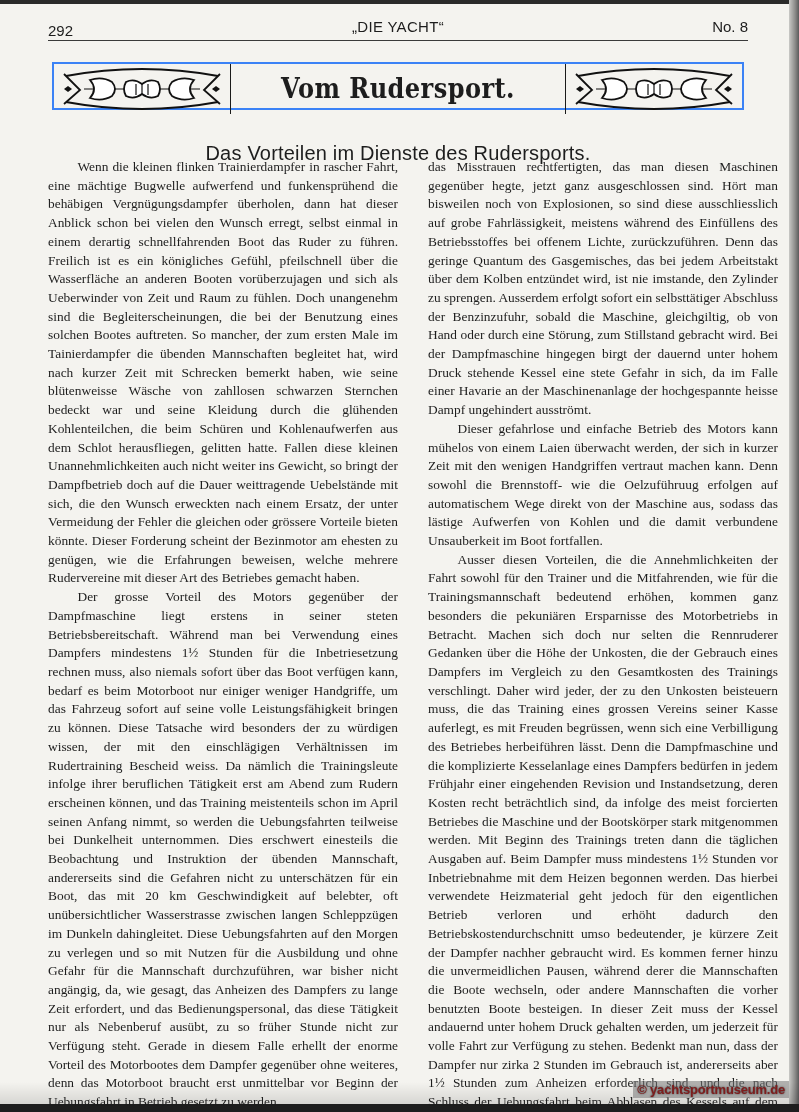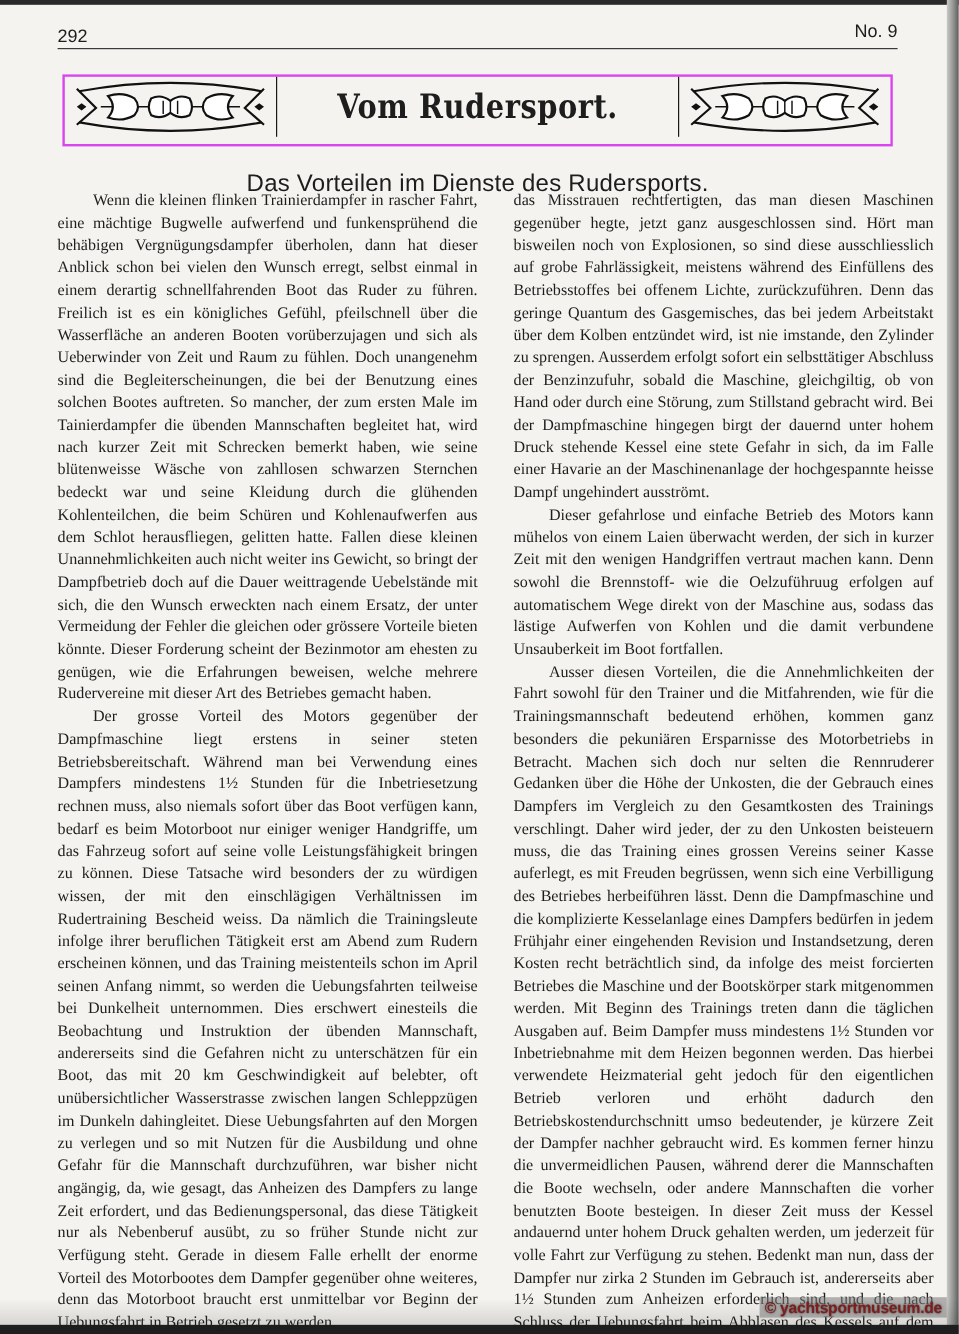--- a/index.html
+++ b/index.html
@@ -17,21 +17,21 @@
     background: linear-gradient(to right, #c9c9c6, #8d8d8b 60%, #5b5b5b); }
   .page { position: absolute; left: 48px; top: 0; width: 700px; }
 
   .running-head { position: absolute; top: 18px; left: 0; width: 700px; height: 20px;
     font-family: "Liberation Sans", "DejaVu Sans", sans-serif; font-size: 15px; font-stretch: condensed; }
   .running-head .pno { position: absolute; left: 0; top: 4px; }
   .running-head .journal { position: absolute; left: 0; width: 700px; text-align: center; top: 0; letter-spacing: 0.3px; }
   .running-head .issue { position: absolute; right: 0; top: 0; }
   .head-rule { position: absolute; top: 40px; left: 0; width: 700px; height: 0; border-top: 1.5px solid #3a3a3a; }
 
-  .section-banner { position: absolute; top: 62px; left: 4px; width: 692px; height: 60px; border: 2px solid #d946ef; box-sizing: border-box; }
+  .section-banner { position: absolute; top: 62px; left: 4px; width: 692px; height: 48px; border: 2px solid #3b82f6; box-sizing: border-box; }
   .section-banner .orn { position: absolute; top: 0; width: 176px; height: 50px; }
   .section-banner .orn.left { left: 0; border-right: 1.5px solid #1a1a1a; }
   .section-banner .orn.right { right: 0; border-left: 1.5px solid #1a1a1a; }
   .section-banner .title { position: absolute; left: 176px; width: 336px; top: 0; height: 50px; line-height: 50px; text-align: center;
     font-family: "DejaVu Serif", serif; font-weight: bold; font-size: 28px; letter-spacing: 0.5px; transform: scaleX(0.86); }
 
   .article-title { position: absolute; top: 129px; left: 0; width: 700px; text-align: center;
     font-family: "Liberation Sans", "DejaVu Sans", sans-serif; font-size: 20px; font-weight: normal; letter-spacing: 0.2px; }
 
   .col { position: absolute; top: 158px; width: 350px; font-size: 13.4px; line-height: 18.7px; text-align: justify; }
@@ -49,21 +49,22 @@
 
 <div class="top-edge"></div>
 <div class="right-edge"></div>
 <div class="bottom-shadow"></div>
 <div class="bottom-edge"></div>
 
 <div class="page">
 
   <div class="running-head">
     <span class="pno">292</span>
-    <span class="issue">No. 9</span>
+    <span class="journal">„DIE YACHT“</span>
+    <span class="issue">No. 8</span>
   </div>
   <div class="head-rule"></div>
 
   <div class="section-banner">
     <div class="orn left">
       <svg width="176" height="50" viewBox="0 0 176 50">
         <g fill="none" stroke="#111" stroke-width="1.8">
           <path d="M12 12 Q 88 -2 164 12"></path>
             <path d="M12 38 Q 88 52 164 38"></path>
           <path d="M10 10 L26 26 L10 40"></path>

